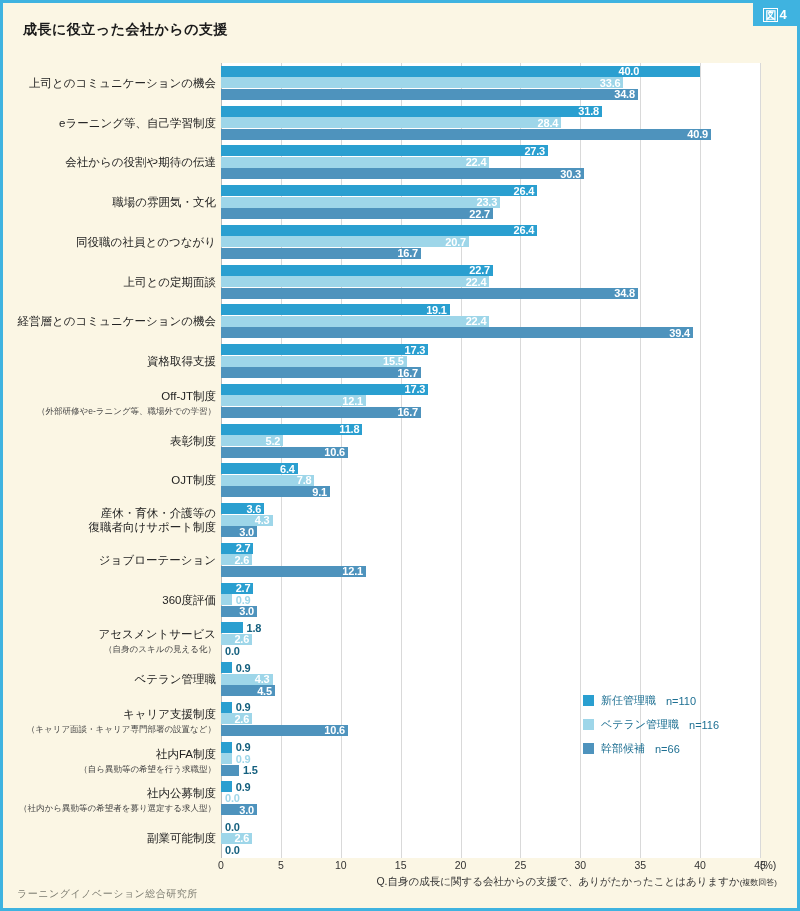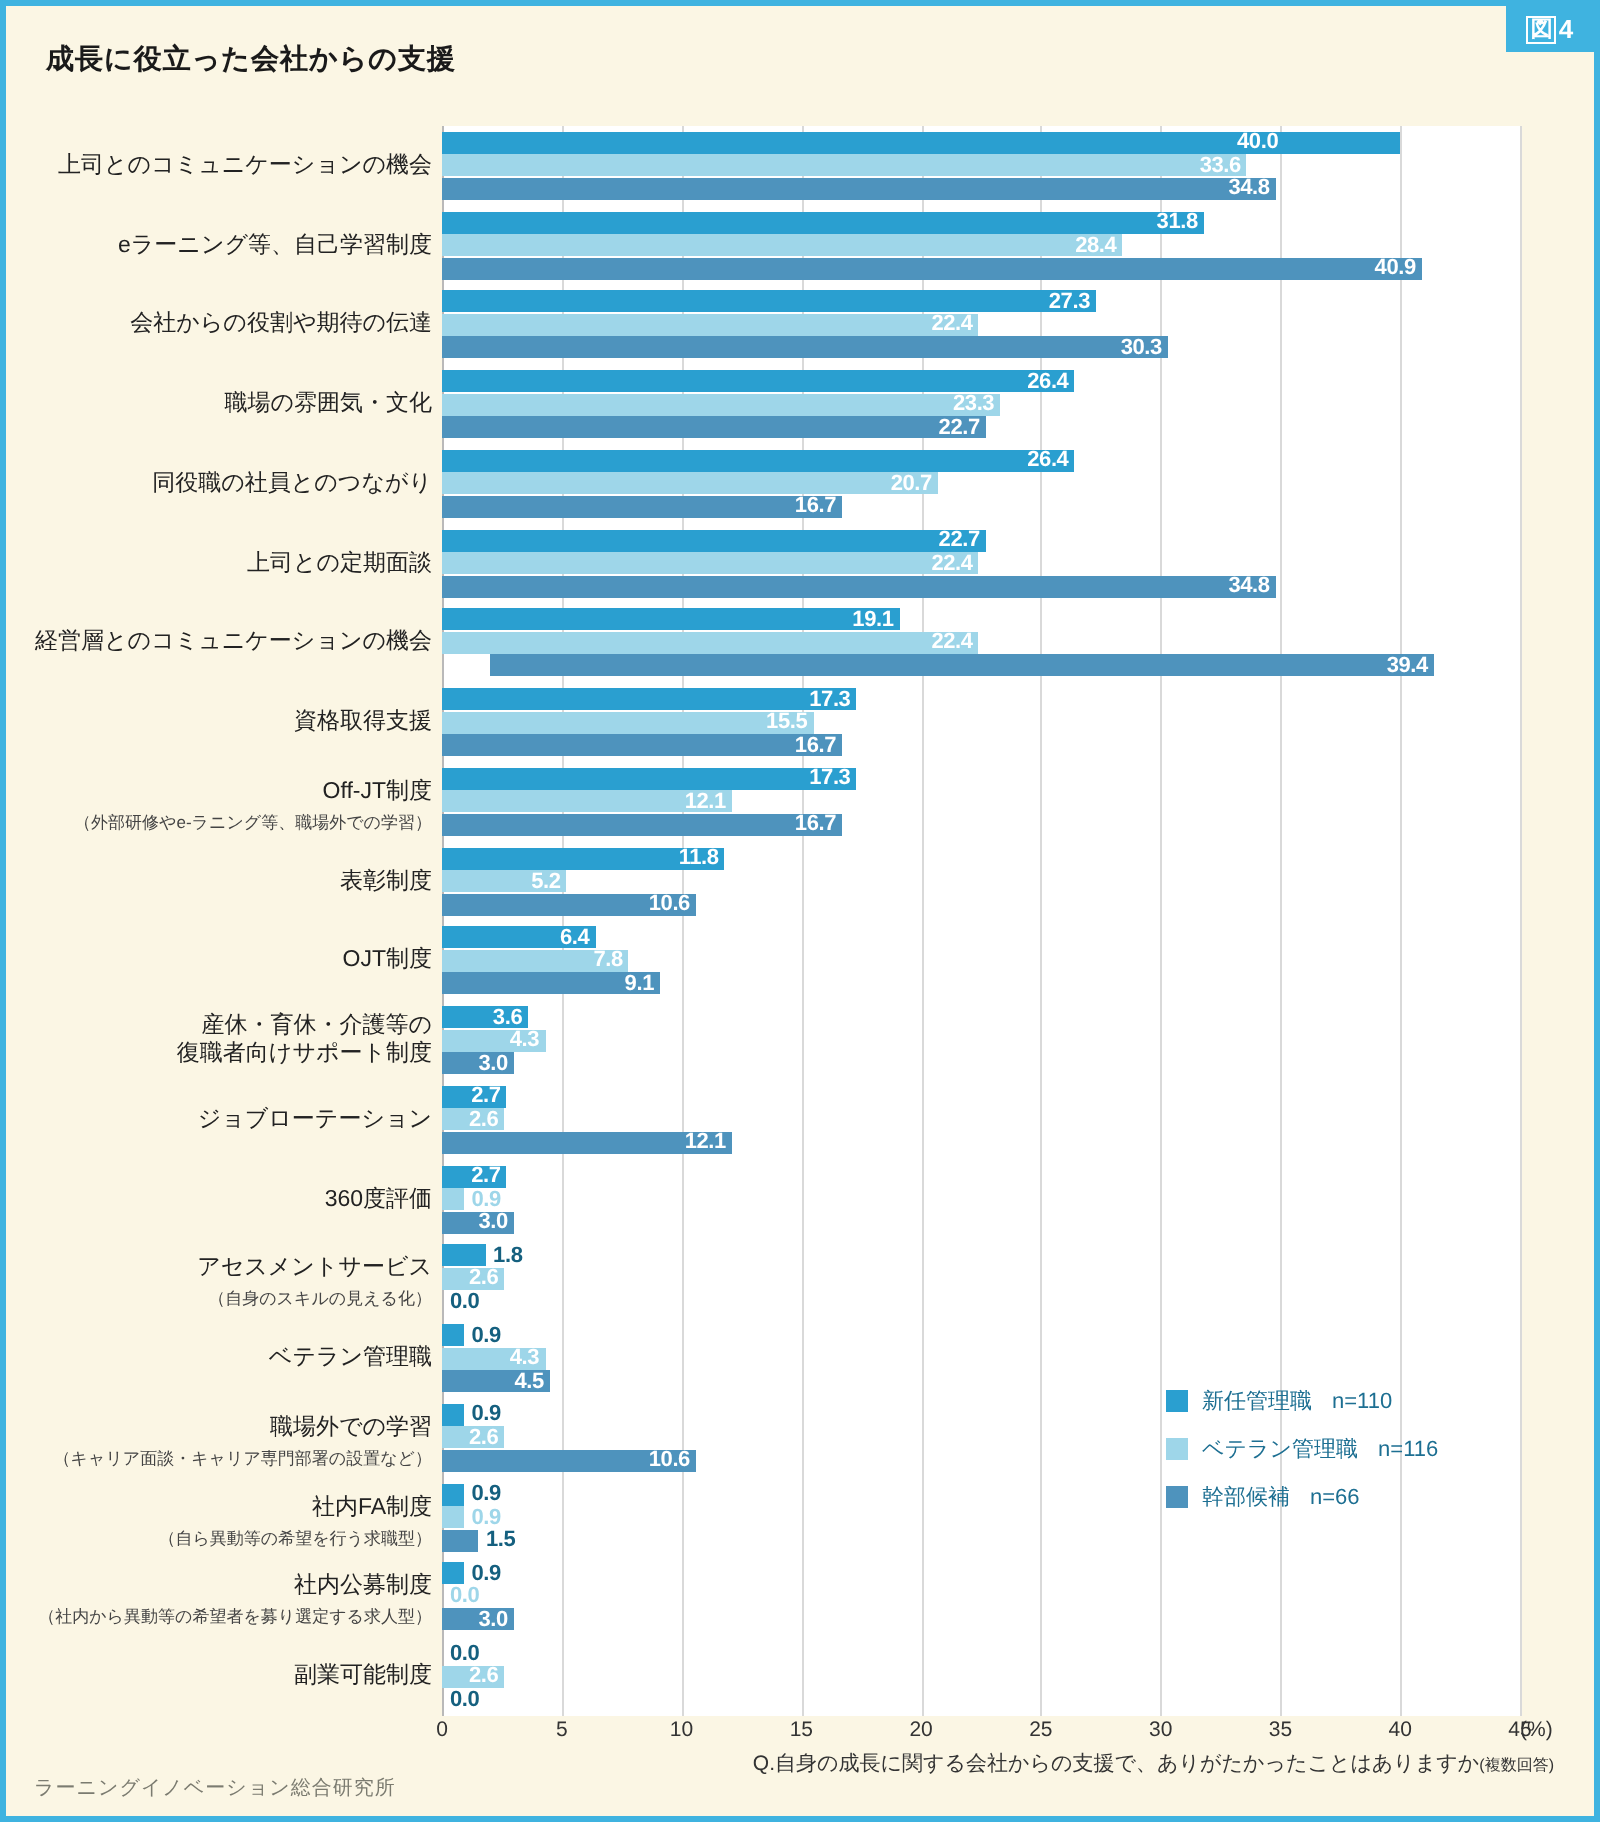--- a/index.html
+++ b/index.html
@@ -238,21 +238,21 @@
       </div>
       <div class="group" style="top: 241.375px; height: 34px;">
         <div class="bar-row" style="top: 0px; width: 539px;">
           <div class="bar s0" style="width: 228.776px;"></div>
           <div class="vlabel inside" style="right: 313.224px;">19.1</div>
         </div>
         <div class="bar-row" style="top: 11.5px; width: 539px;">
           <div class="bar s1" style="width: 268.302px;"></div>
           <div class="vlabel inside" style="right: 273.698px;">22.4</div>
         </div>
-        <div class="bar-row" style="top: 23px; width: 539px; margin-left: 24px;">
+        <div class="bar-row" style="top: 23px; width: 539px;">
           <div class="bar s2" style="width: 471.924px;"></div>
           <div class="vlabel inside" style="right: 70.0756px;">39.4</div>
         </div>
       </div>
       <div class="group" style="top: 281.125px; height: 34px;">
         <div class="bar-row" style="top: 0px; width: 539px;">
           <div class="bar s0" style="width: 207.216px;"></div>
           <div class="vlabel inside" style="right: 334.784px;">17.3</div>
         </div>
         <div class="bar-row" style="top: 11.5px; width: 539px;">
@@ -518,21 +518,21 @@
       <span class="main">360度評価</span>
     </div>
     <div class="ylab" style="top: 624.375px; left: 8px;">
       <span class="main">アセスメントサービス</span>
       <span class="sub">（自身のスキルの見える化）</span>
     </div>
     <div class="ylab" style="top: 669.125px; left: 8px;">
       <span class="main">ベテラン管理職</span>
     </div>
     <div class="ylab" style="top: 703.875px; left: 8px;">
-      <span class="main">職場外での学習</span>
+      <span class="main">キャリア支援制度</span>
       <span class="sub">（キャリア面談・キャリア専門部署の設置など）</span>
     </div>
     <div class="ylab" style="top: 743.625px; left: 8px;">
       <span class="main">社内FA制度</span>
       <span class="sub">（自ら異動等の希望を行う求職型）</span>
     </div>
     <div class="ylab" style="top: 783.375px; left: 8px;">
       <span class="main">社内公募制度</span>
       <span class="sub">（社内から異動等の希望者を募り選定する求人型）</span>
     </div>

